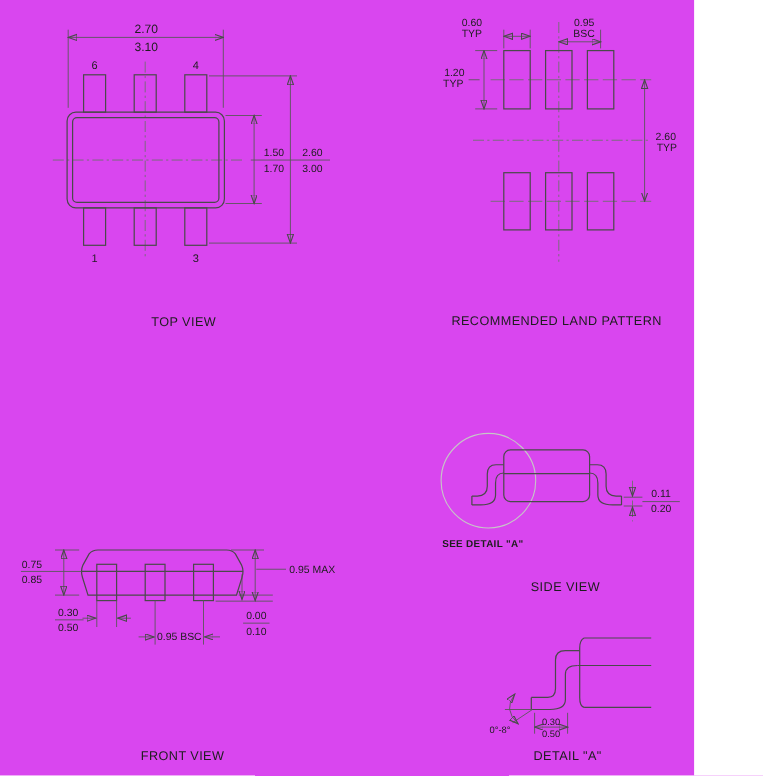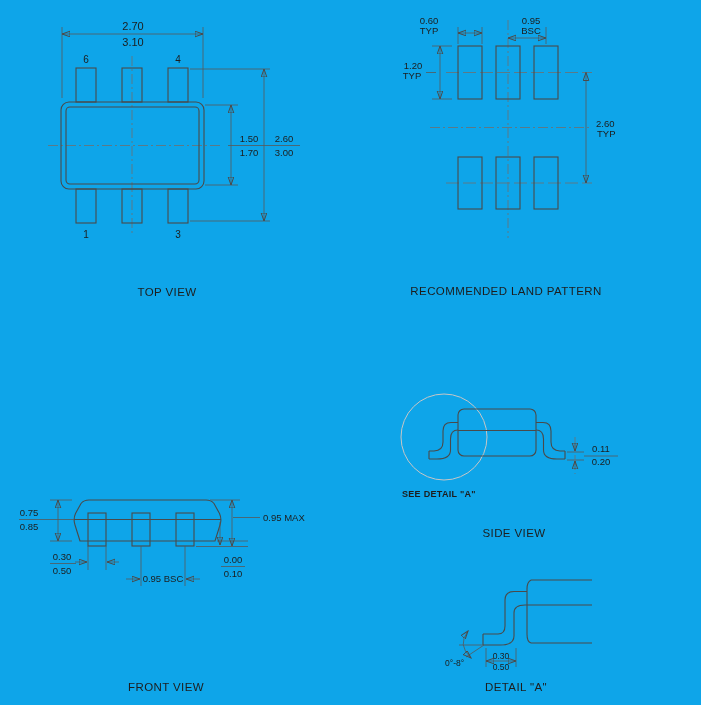--- a/index.html
+++ b/index.html
@@ -1,16 +1,16 @@
 <!DOCTYPE html>
 <html><head>
 <meta charset="utf-8">
 <style>
   html,body{margin:0;padding:0;background:#ffffff;}
-  .page{position:relative;width:701px;height:705px;background:#0ea5e9;overflow:hidden;}
+  .page{position:relative;width:631px;height:705px;background:#d946ef;overflow:hidden;}
   svg{display:block;}
   svg line, svg path, svg rect, svg circle, svg polyline{stroke:#4a4a4a;fill:none;}
   .main{stroke-width:1.1px;}
   .thin{stroke-width:0.8px;stroke:#585858;}
   .cl{stroke:#6e6e6e;stroke-width:0.8px;stroke-dasharray:10 3 2 3;}
   .cld{stroke:#6e6e6e;stroke-width:0.8px;stroke-dasharray:13 4;}
   .detail-circle{stroke:#c6c6c6;stroke-width:1px;}
   text{fill:#1d1d1d;font-family:"Liberation Sans", sans-serif;stroke:none;}
   .dim{font-size:9.5px;}
   .dim-lg{font-size:11px;}

